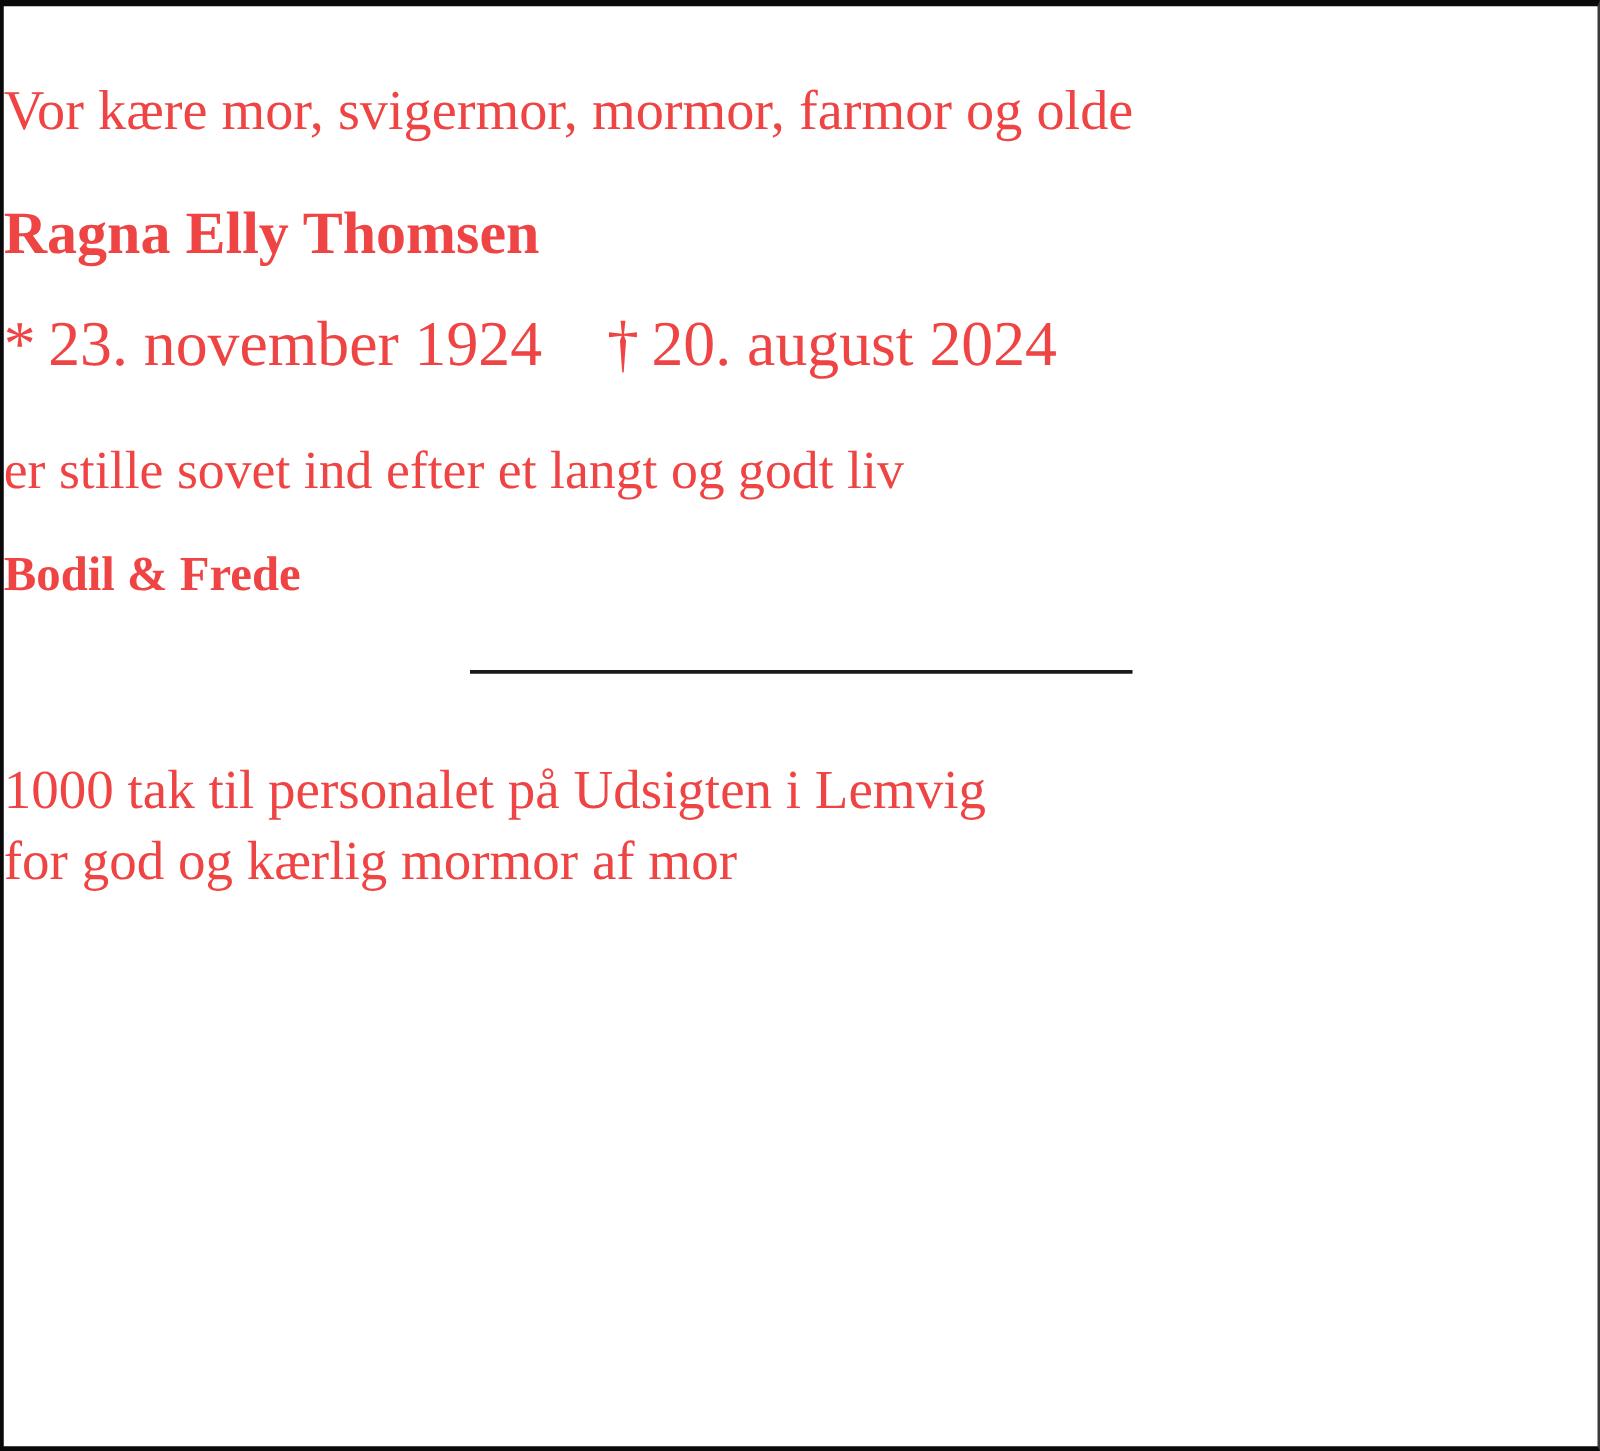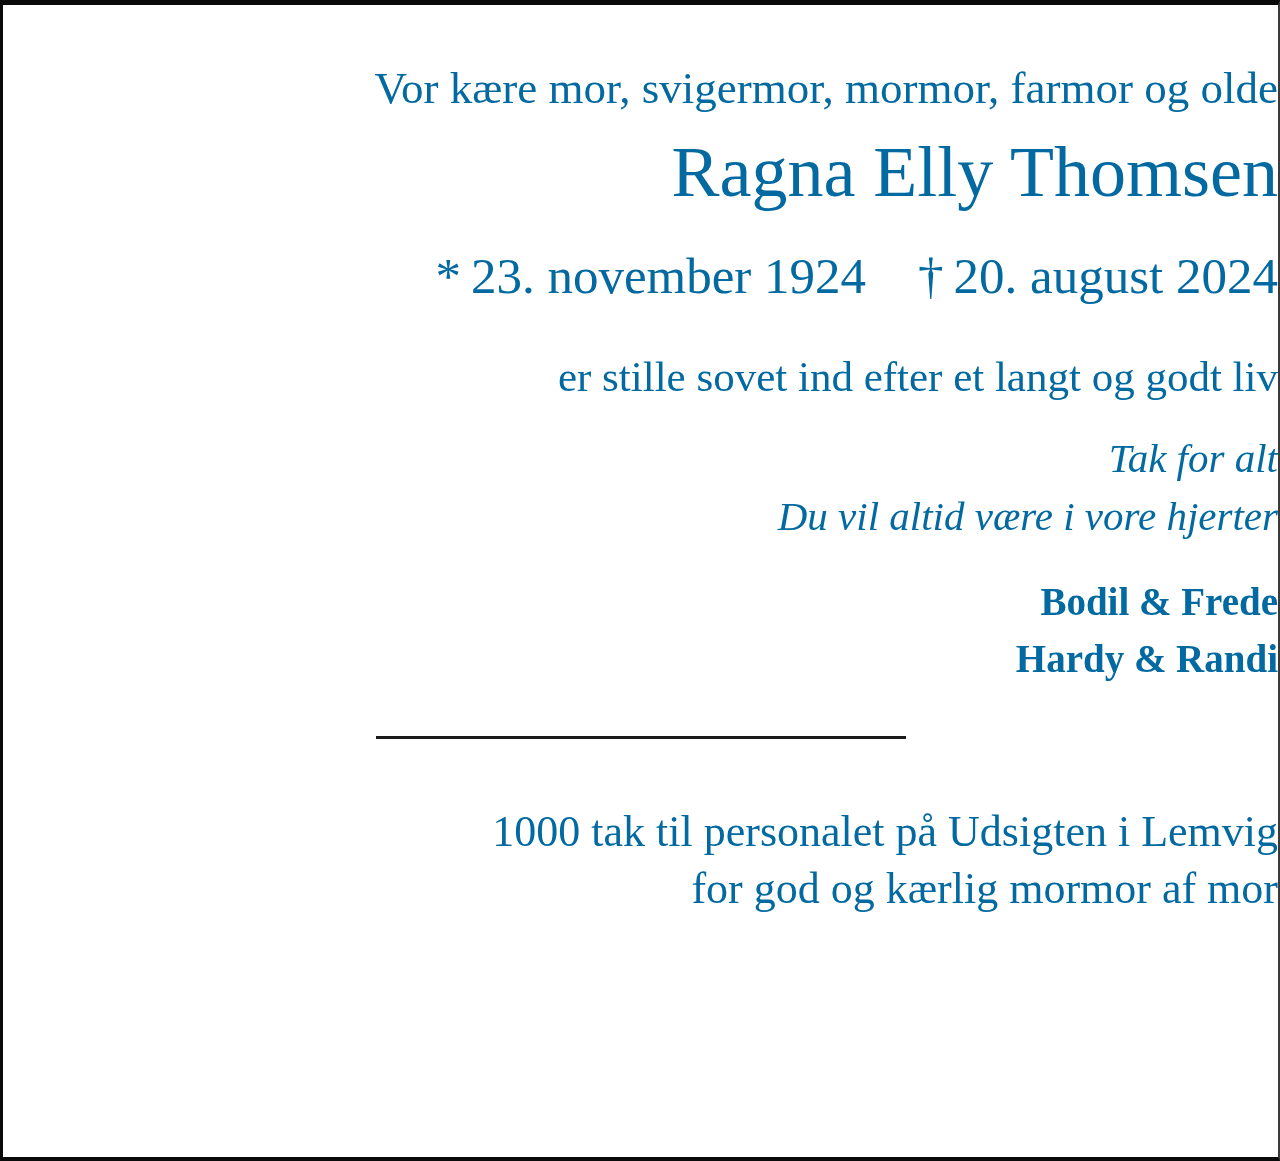--- a/index.html
+++ b/index.html
@@ -12,32 +12,32 @@
     box-sizing: border-box;
     width: 1280px;
     height: 1161px;
     background: #ffffff;
     border-top: 5px solid #0a0a0a;
     border-left: 3px solid #0a0a0a;
     border-right: 2px solid #3a3a3a;
     border-bottom: 4px solid #0a0a0a;
     overflow: hidden;
     font-family: "Liberation Serif", "DejaVu Serif", serif;
-    color: #0369a1;
-    text-align: right;
+    color: #ef4444;
+    text-align: left;
   }
   .intro {
     padding-top: 56px;
     font-size: 45px;
     line-height: 1.2;
   }
   .deceased-name {
-    margin-top: 16px;
-    font-size: 72px;
-    font-weight: normal;
+    margin-top: 44px;
+    font-size: 48px;
+    font-weight: bold;
     line-height: 1.15;
   }
   .life-dates {
     margin-top: 32px;
     font-size: 51px;
     line-height: 1.2;
   }
   .life-dates .birth {
     margin-right: 52px;
   }
@@ -86,28 +86,23 @@
   <div class="intro">Vor kære mor, svigermor, mormor, farmor og olde</div>
 
   <div class="deceased-name">Ragna Elly Thomsen</div>
 
   <div class="life-dates">
     <span class="birth"><span class="sym">*</span><span>23. november 1924</span></span><span class="death"><span class="sym">†</span><span>20. august 2024</span></span>
   </div>
 
   <div class="passing-line">er stille sovet ind efter et langt og godt liv</div>
 
-  <div class="verse">
-    <div>Tak for alt</div>
-    <div>Du vil altid være i vore hjerter</div>
-  </div>
 
   <div class="family">
     <div>Bodil &amp; Frede</div>
-    <div>Hardy &amp; Randi</div>
   </div>
 
 
   <hr class="divider">
 
   <div class="thanks">
     <div>1000 tak til personalet på Udsigten i Lemvig</div>
     <div>for god og kærlig mormor af mor</div>
   </div>
 

